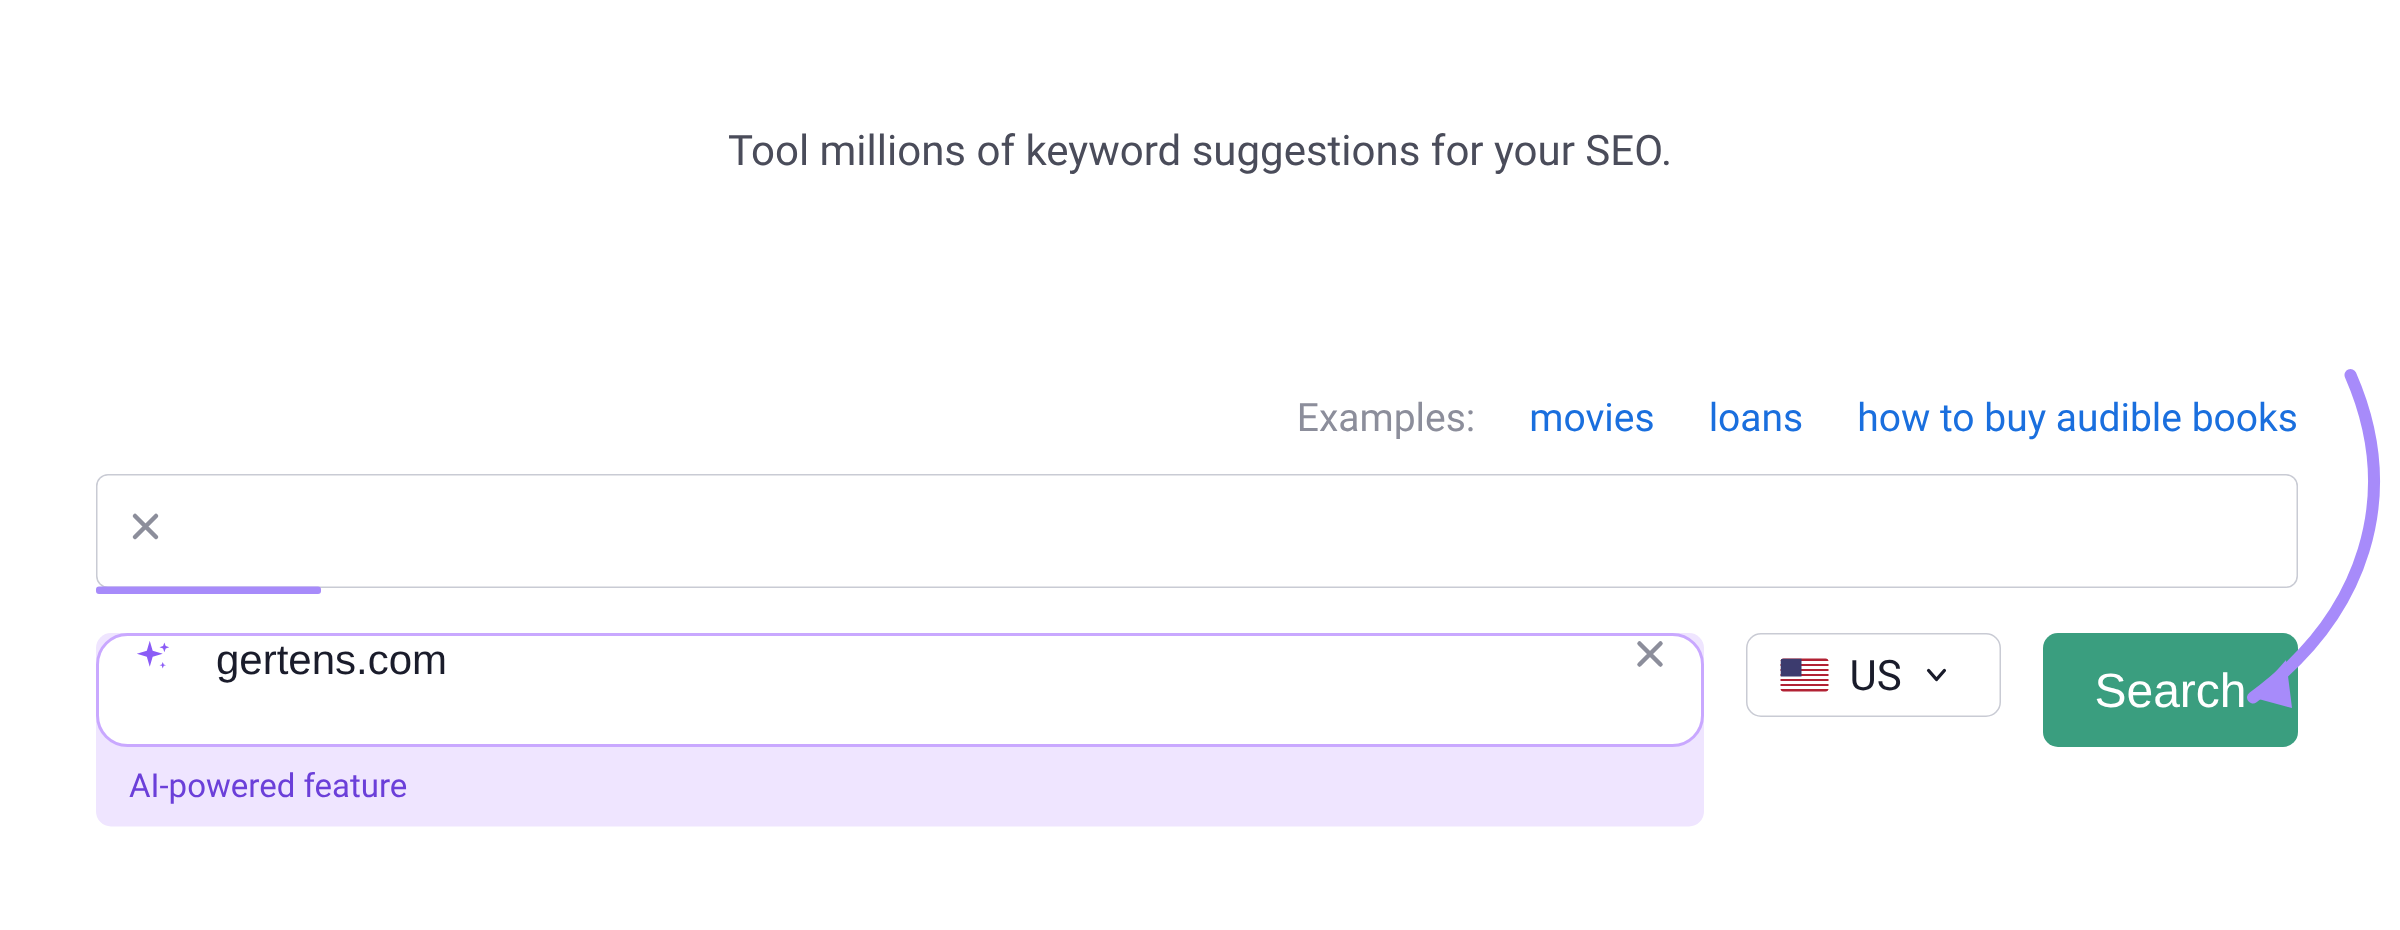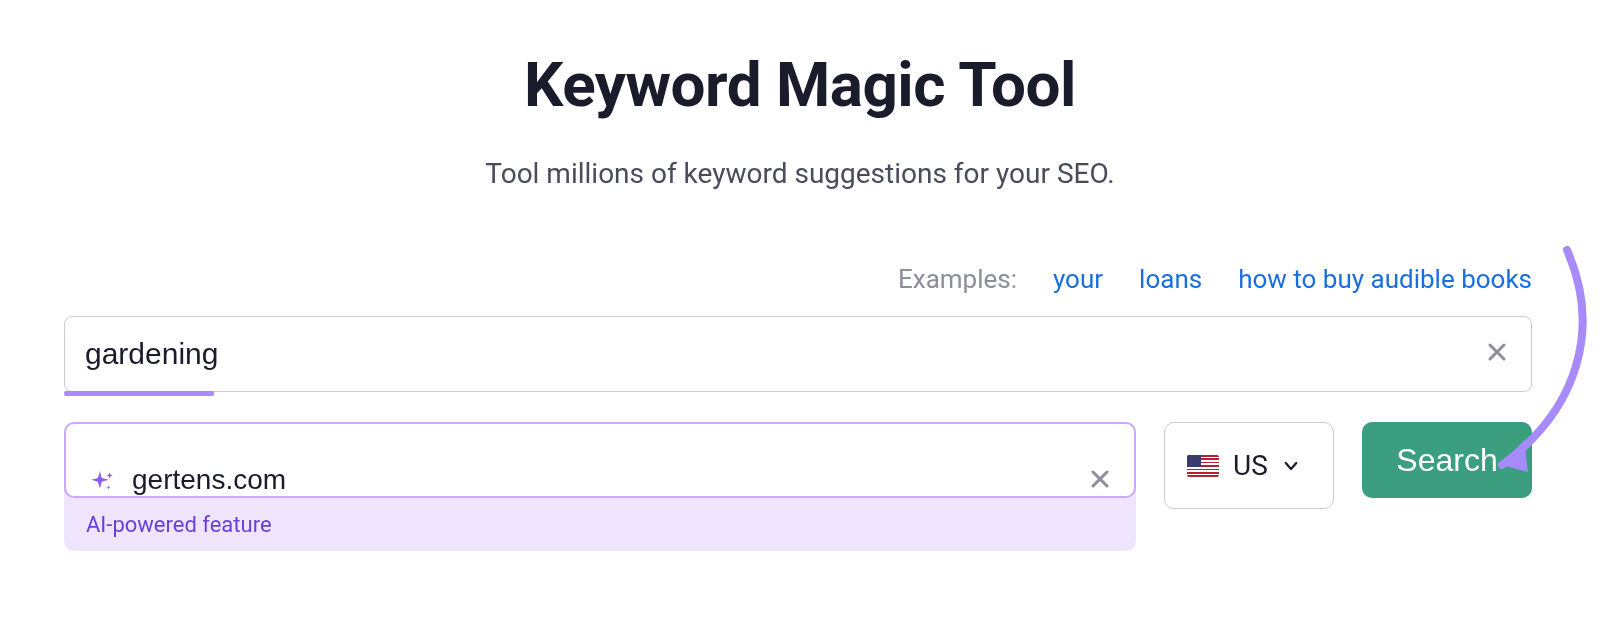--- a/index.html
+++ b/index.html
@@ -84,25 +84,25 @@
   .domain-block {
     flex: 1;
     background: #efe5ff;
     border-radius: 10px;
     padding: 0 0 14px 0;
   }
   .domain-input-wrap {
     height: 76px;
     background: #fff;
     border: 2px solid #c9a8ff;
-    border-radius: 10px;
-    display: flex;
-    align-items: flex-end;
+    border-radius: 21px;
+    display: flex;
+    align-items: flex-start;
     padding: 0 22px;
-    gap: 16px;
+    gap: 28px;
   }
   .sparkle {
     width: 28px; height: 28px; flex: 0 0 28px;
     display: inline-flex; align-items: center; justify-content: center;
   }
   .domain-input {
     flex: 1;
     border: none; outline: none;
     font-size: 28px;
     color: #1a1c2b;
@@ -115,21 +115,21 @@
     line-height: 1;
     user-select: none;
   }
   .ai-caption {
     color: #6b3fd9;
     font-size: 22px;
     padding: 14px 0 0 22px;
     font-weight: 400;
   }
   .country-select {
-    height: 87px;
+    height: 56px;
     border: 1px solid #c9cbd4;
     border-radius: 10px;
     padding: 0 22px;
     display: flex;
     align-items: center;
     gap: 14px;
     font-size: 28px;
     color: #1a1c2b;
     cursor: pointer;
     background: #fff;
@@ -173,33 +173,31 @@
     width: 130px;
     height: 260px;
     pointer-events: none;
   }
 </style>
 </head>
 <body>
 
 <div class="wrap">
 
-  <h1 class="title">Keyword Magic Tool</h1>
   <p class="subtitle">Tool millions of keyword suggestions for your SEO.</p>
 
   <div class="examples-row">
     <span class="examples-label">Examples:</span>
-    <a class="example-link">your</a>
+    <a class="example-link">movies</a>
     <a class="example-link">loans</a>
     <a class="example-link">how to buy audible books</a>
   </div>
 
   <div class="keyword-row">
     <div class="keyword-input-wrap">
-      <input class="keyword-input" type="text" value="gardening" style="">
       <span class="clear-x">
         <svg width="24" height="24" viewBox="0 0 24 24">
             <path d="M5 5 L19 19 M19 5 L5 19" stroke="#8c8e9b" stroke-width="3" stroke-linecap="round" fill="none"></path>
           </svg>
       </span>
     </div>
   </div>
   <div class="keyword-underline"></div>
 
   <div class="second-row">

